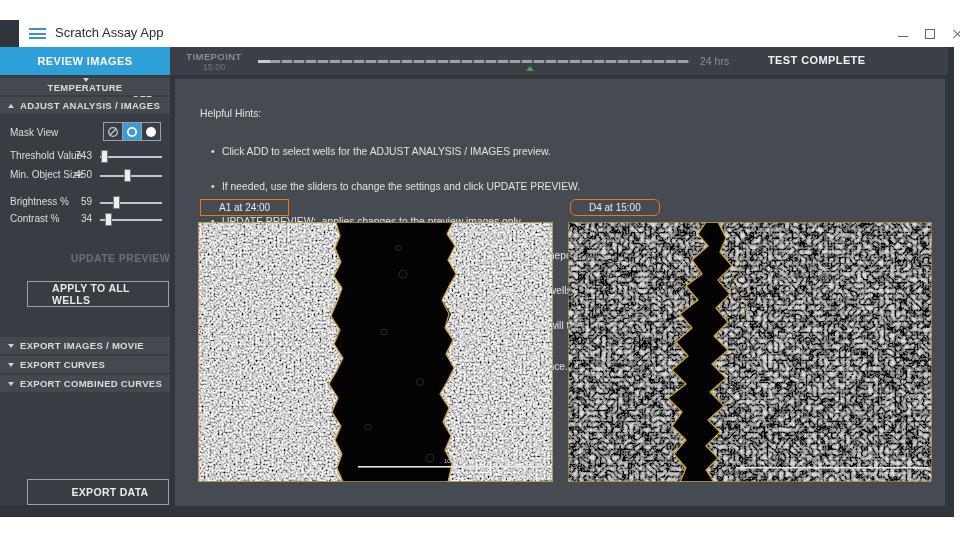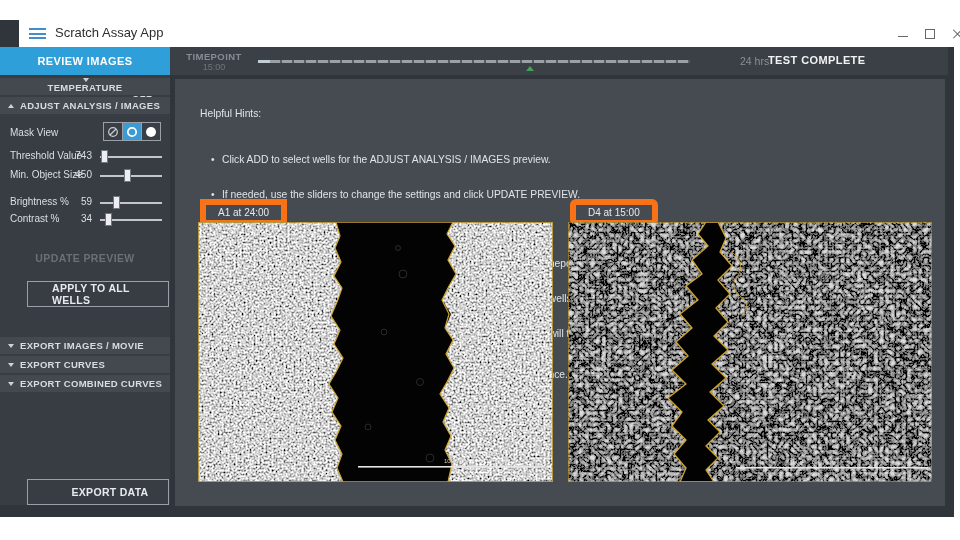--- a/index.html
+++ b/index.html
@@ -31,48 +31,48 @@
   .shead .rightval{margin-left:auto;margin-right:18px;font-weight:bold;}
   .masklabel{position:absolute;left:10px;top:80px;font-size:10px;color:#dcdfe3;}
   .maskctl{position:absolute;right:9px;top:75px;display:flex;border:1px solid #9aa0a7;}
   .mcell{width:18px;height:17px;display:flex;align-items:center;justify-content:center;background:#3a3f46;cursor:pointer;}
   .mcell+.mcell{border-left:1px solid #9aa0a7;}
   .mcell.sel{background:#3d9bd4;}
   .srow{position:absolute;left:10px;width:152px;height:14px;font-size:10px;color:#dcdfe3;}
   .srow .val{position:absolute;right:70px;top:0;}
   .track{position:absolute;right:0;top:6px;width:62px;height:2px;background:#c2c6cc;}
   .thumb{position:absolute;top:-6px;width:7px;height:13px;background:#eceef1;border:1px solid #70767d;margin-left:-4px;box-sizing:border-box;cursor:pointer;}
-  .updprev{position:absolute;left:0;top:205px;width:170px;text-align:center;font-size:10.5px;font-weight:bold;
+  .updprev{position:absolute;left:0;top:205px;width:170px;text-align:right;font-size:10.5px;font-weight:bold;
            letter-spacing:.4px;color:#6b7077;cursor:default;}
   .btn-outline{position:absolute;border:1px solid #9aa0a7;color:#e8eaed;font-size:10.5px;font-weight:bold;
                letter-spacing:.3px;display:flex;align-items:center;justify-content:center;cursor:pointer;background:transparent;padding-left:24px;}
 
   
   .topbar{position:absolute;left:170px;top:27px;width:778px;height:28px;background:#3b4046;}
   .tp-label{position:absolute;left:15px;top:4px;width:58px;text-align:center;font-size:9.5px;font-weight:bold;
             letter-spacing:.4px;color:#878d94;}
   .tp-value{position:absolute;left:15px;top:15px;width:58px;text-align:center;font-size:9px;color:#6e747b;}
   .tp-track{position:absolute;left:88px;top:13px;width:432px;height:3px;cursor:pointer;
             background:repeating-linear-gradient(90deg,#9aa0a6 0 10px,#565b62 10px 12px);}
   .tp-track-start{position:absolute;left:0;top:0;width:12px;height:3px;background:#c3cdd4;}
   .tp-marker{position:absolute;top:19px;width:0;height:0;border-left:4px solid transparent;
              border-right:4px solid transparent;border-bottom:5px solid #44a257;cursor:pointer;}
-  .tp-hrs{position:absolute;left:530px;top:8px;font-size:10.5px;color:#8a9097;margin-left:40px;}
+  .tp-hrs{position:absolute;left:530px;top:8px;font-size:10.5px;color:#8a9097;}
   .tp-status{position:absolute;left:598px;top:7px;font-size:11px;font-weight:bold;letter-spacing:.4px;color:#f0f2f4;}
 
   
   .main{position:absolute;left:175px;top:59px;width:770px;height:427px;background:#464b52;}
   .hints{position:absolute;left:25px;top:6px;color:#e0e3e7;font-size:10.3px;line-height:11.6px;white-space:pre;}
-  .hints .htitle{margin-bottom:11px;}
+  .hints .htitle{margin-bottom:3px;}
   .bullet{position:relative;padding-left:22px;}
   .bullet::before{content:"\2022";position:absolute;left:11px;top:0;color:#e0e3e7;}
   .cont{padding-left:22px;}
   .hnote{margin-top:6px;}
-  .imglabel{position:absolute;top:120px;height:15px;border:6px solid #f97316;color:#e8eaed;font-size:10px;
-            display:flex;align-items:center;padding:0 12px;}
+  .imglabel{position:absolute;top:120px;height:15px;border:1px solid #f97316;color:#e8eaed;font-size:10px;
+            display:flex;align-items:center;padding:0 18px;}
   .preview{position:absolute;top:143px;background:#050505;}
   .preview svg{display:block;}
 </style>
 </head>
 <body>
 
 <div class="page">
   <div class="app">
 
     <div class="titlebar">

